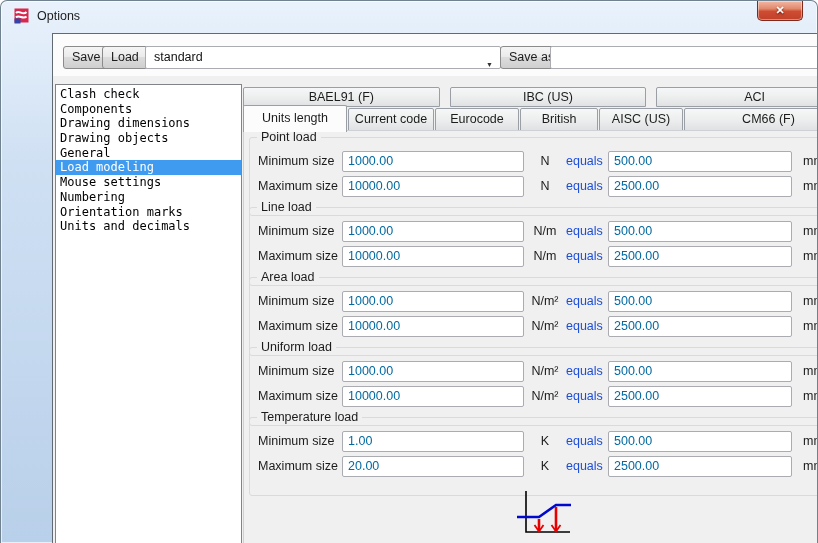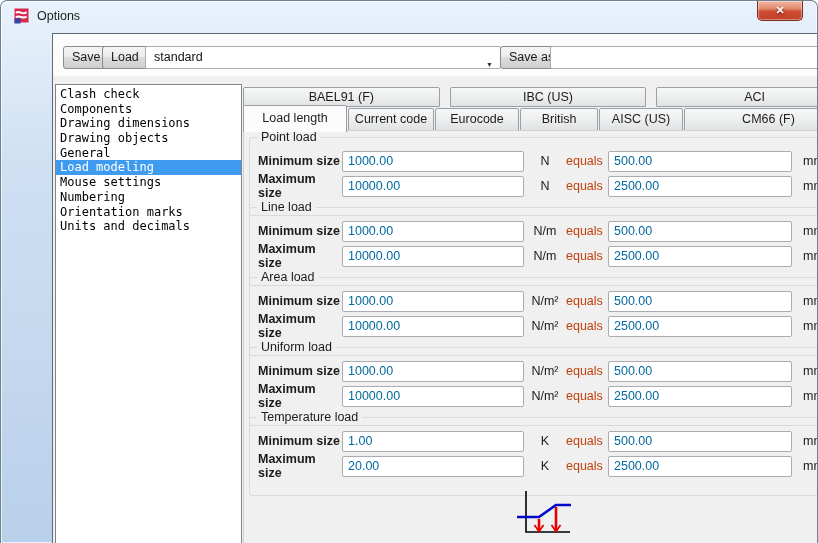--- a/index.html
+++ b/index.html
@@ -97,27 +97,27 @@
     position:absolute; left:5px; width:598px; height:79px;
     border:1px solid #d8dbde; border-radius:3px;
   }
   .g0{top:6px;} .g1{top:76px;} .g2{top:146px;} .g3{top:216px;} .g4{top:286px;}
   .group-title {
     position:absolute; top:-8px; left:7px; padding:0 4px; background:#f0f0f0;
     font-size:12.5px; color:#1b1b1b; line-height:15px;
   }
   .frow { position:absolute; left:0; width:100%; height:22px; display:flex; align-items:center; }
   .r0{top:12px;} .r1{top:37px;}
-  .flabel { margin-left:8px; width:84px; font-size:12.5px; color:#1b1b1b;font-weight:bold; }
+  .flabel { margin-left:8px; width:84px; font-size:12.5px; color:#1b1b1b; }
   .finput {
     width:182px; height:21px; border:1px solid #aaacb2; border-radius:2px;
     background:#fff; font-size:12.5px; font-family:"Liberation Sans",sans-serif; padding-left:5px; color:#0369a1;
   }
   .funit { width:42px; text-align:center; font-size:12.5px; color:#1b1b1b; }
-  .feq { width:36px; text-align:center; font-size:12.5px; color:#c2410c; }
+  .feq { width:36px; text-align:center; font-size:12.5px; color:#1d4ed8; }
   .finput2 { width:184px; margin-left:6px; }
   .fmm { margin-left:11px; font-size:12.5px; color:#1b1b1b; }
 
   .diagram { position:absolute; left:272px; top:357px; }
 </style>
 </head>
 <body>
 
 <div class="window">
 
@@ -158,21 +158,21 @@
       <div class="list-item">Units and decimals</div>
     </div>
 
     <div class="tabs-area">
       <div class="tabrow1">
         <div class="tab">BAEL91 (F)</div>
         <div class="tab">IBC (US)</div>
         <div class="tab">ACI</div>
       </div>
       <div class="tabrow2">
-        <div class="tab active w0">Load length</div>
+        <div class="tab active w0">Units length</div>
         <div class="tab w1">Current code</div>
         <div class="tab w2">Eurocode</div>
         <div class="tab w3">British</div>
         <div class="tab w4">AISC (US)</div>
         <div class="tab w6">CM66 (F)</div>
       </div>
     </div>
 
     <div class="pane">
 

